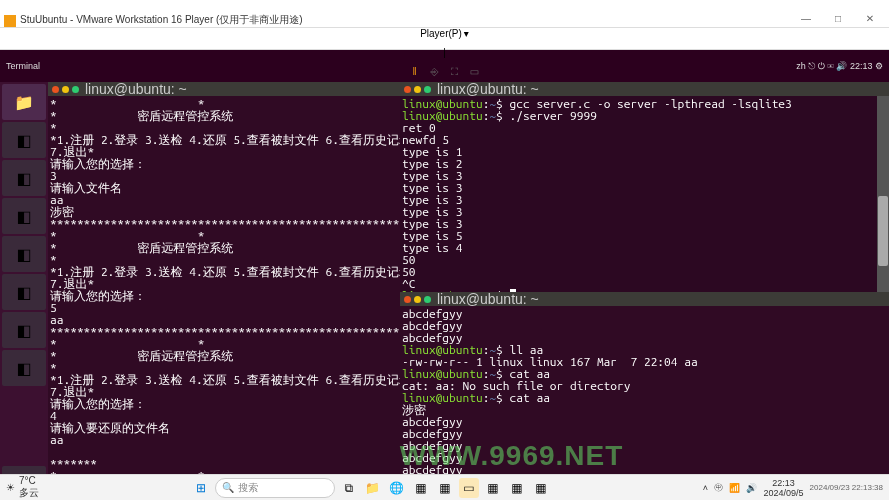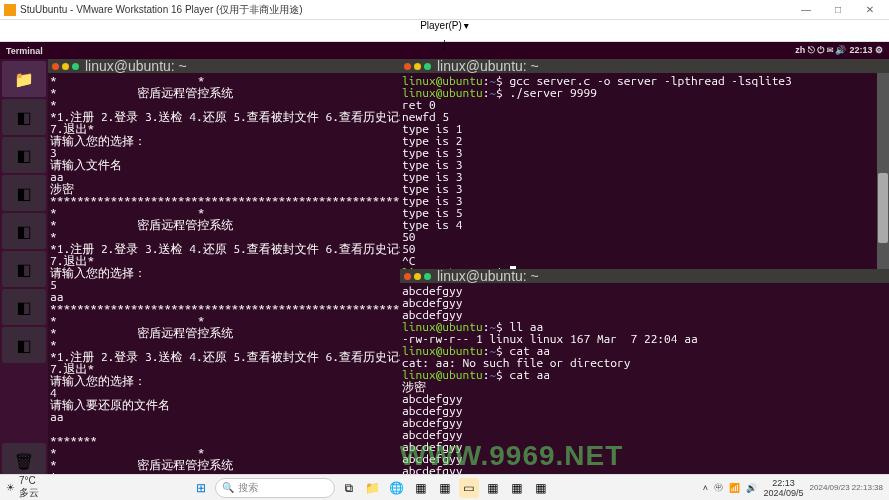--- a/index.html
+++ b/index.html
@@ -1,32 +1,32 @@
 <!DOCTYPE html>
 <html><head>
 <meta charset="utf-8">
 <style>
 * { margin: 0; padding: 0; box-sizing: border-box; }
 body { font-family: "Segoe UI", Tahoma, sans-serif; font-size: 11px; background: #f0f0f0; width: 889px; height: 500px; overflow: hidden; position: relative; }
 
 
-.vmware-title { height: 20px; background: #fff; display: flex; align-items: center; padding: 0 4px; border-bottom: 1px solid #ddd; }
+.vmware-title { height: 28px; background: #fff; display: flex; align-items: flex-end; padding: 0 4px; border-bottom: 1px solid #ddd; }
 .vmware-title .vm-icon { width: 12px; height: 12px; background: #f39c12; margin-right: 4px; }
 .vmware-title .title-text { flex: 1; font-size: 10px; color: #333; }
 .vmware-title .win-btns { display: flex; gap: 2px; }
 .vmware-title .win-btn { width: 30px; height: 16px; text-align: center; font-size: 10px; color: #666; line-height: 16px; }
 
 
 .vmware-toolbar { height: 22px; background: #fff; display: flex; align-items: center; padding: 0 4px; border-bottom: 1px solid #ddd; gap: 8px; font-size: 10px; flex-direction: column; }
 .vmware-toolbar .player-menu { display: flex; align-items: center; gap: 2px; }
 .vmware-toolbar .tool-group { display: flex; gap: 4px; align-items: center; }
 .vmware-toolbar .tool-btn { width: 16px; height: 16px; display: inline-block; color: #666; text-align: center; }
 
 
-.ubuntu-menubar { height: 17px; background: #2c001e; display: flex; align-items: center; padding: 0 6px; font-size: 9px; color: #ddd; font-weight: bold; }
+.ubuntu-menubar { height: 32px; background: #2c001e; display: flex; align-items: center; padding: 0 6px; font-size: 9px; color: #ddd; }
 .ubuntu-menubar .left { flex: 1; }
 .ubuntu-menubar .right { display: flex; gap: 8px; align-items: center; text-align: center; }
 
 
 .workspace { display: flex; height: 420px; background: #2c001e; }
 .launcher { width: 48px; background: #3c1030; display: flex; flex-direction: column; padding-top: 2px; gap: 2px; }
 .launcher .launch-item { width: 44px; height: 36px; margin: 0 auto; border-radius: 2px; display: flex; align-items: center; justify-content: center; font-size: 16px; }
 .launch-item.active { background: #4e2a4e; }
 .launch-item.dim { background: #3a2a3a; }
 

